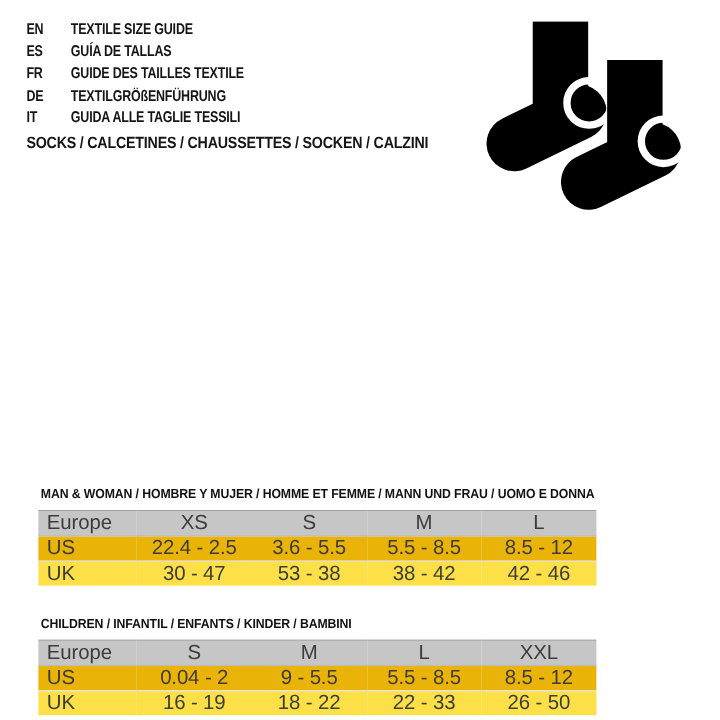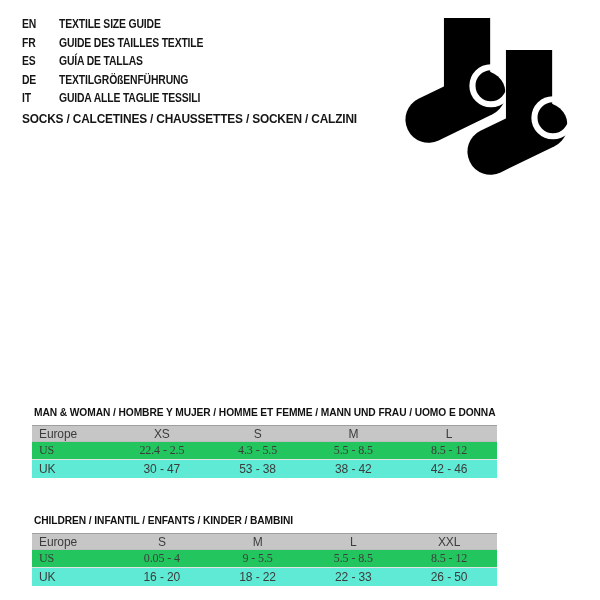--- a/index.html
+++ b/index.html
@@ -40,47 +40,47 @@
 
   .table-title {
     font-weight:bold; font-size:11px; letter-spacing:-0.1px;
     color:#111; margin:0 0 7px 2px;
     transform:scaleX(0.93); transform-origin:left center;
     white-space:nowrap;
   }
 
   table { border-collapse:collapse; width:465px; table-layout:fixed; }
   th, td {
-    font-weight:normal; font-size:12px; color:#3c3c3c;
+    font-weight:normal; font-size:17px; color:#3c3c3c;
     text-align:center; padding:0; letter-spacing:-0.1px;
   }
   thead th {
     background:#c6c6c6; height:16px;
     border-top:1px solid #9f9f9f; border-bottom:1px solid #bdbdbd;
   }
   th.region-col, td.region-cell { text-align:left; padding-left:7px; width:82px; }
-  tbody tr.row-white { height:18px; background:#22c55e;font-family:Liberation Serif, serif; }
+  tbody tr.row-white { height:18px; background:#eab308; }
   tbody tr.row-white td { border-bottom:1px solid #e3e3e3; }
-  tbody tr.row-gray  { height:18px; background:#5eead4; }
+  tbody tr.row-gray  { height:18px; background:#fde047; }
 </style>
 </head>
 <body>
 
 <div class="lang-list">
   <div class="lang-row">
     <span class="lang-code">EN</span>
     <span class="lang-label">TEXTILE SIZE GUIDE</span>
   </div>
   <div class="lang-row">
+    <span class="lang-code">ES</span>
+    <span class="lang-label">GUÍA DE TALLAS</span>
+  </div>
+  <div class="lang-row">
     <span class="lang-code">FR</span>
     <span class="lang-label">GUIDE DES TAILLES TEXTILE</span>
-  </div>
-  <div class="lang-row">
-    <span class="lang-code">ES</span>
-    <span class="lang-label">GUÍA DE TALLAS</span>
   </div>
   <div class="lang-row">
     <span class="lang-code">DE</span>
     <span class="lang-label">TEXTILGRÖßENFÜHRUNG</span>
   </div>
   <div class="lang-row">
     <span class="lang-code">IT</span>
     <span class="lang-label">GUIDA ALLE TAGLIE TESSILI</span>
   </div>
 </div>
@@ -112,21 +112,21 @@
         <th>XS</th>
         <th>S</th>
         <th>M</th>
         <th>L</th>
       </tr>
     </thead>
     <tbody>
       <tr class="row-white">
         <td class="region-cell">US</td>
         <td>22.4 - 2.5</td>
-        <td>4.3 - 5.5</td>
+        <td>3.6 - 5.5</td>
         <td>5.5 - 8.5</td>
         <td>8.5 - 12</td>
       </tr>
       <tr class="row-gray">
         <td class="region-cell">UK</td>
         <td>30 - 47</td>
         <td>53 - 38</td>
         <td>38 - 42</td>
         <td>42 - 46</td>
       </tr>
@@ -142,27 +142,27 @@
         <th class="region-col">Europe</th>
         <th>S</th>
         <th>M</th>
         <th>L</th>
         <th>XXL</th>
       </tr>
     </thead>
     <tbody>
       <tr class="row-white">
         <td class="region-cell">US</td>
-        <td>0.05 - 4</td>
+        <td>0.04 - 2</td>
         <td>9 - 5.5</td>
         <td>5.5 - 8.5</td>
         <td>8.5 - 12</td>
       </tr>
       <tr class="row-gray">
         <td class="region-cell">UK</td>
-        <td>16 - 20</td>
+        <td>16 - 19</td>
         <td>18 - 22</td>
         <td>22 - 33</td>
         <td>26 - 50</td>
       </tr>
     </tbody>
   </table>
 </section>
 
 </body></html>

